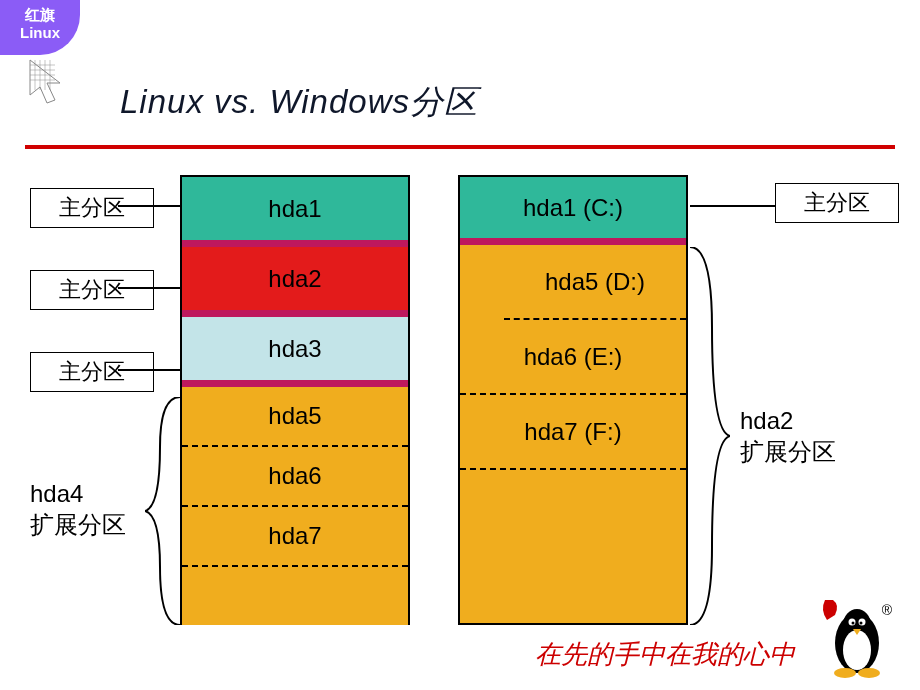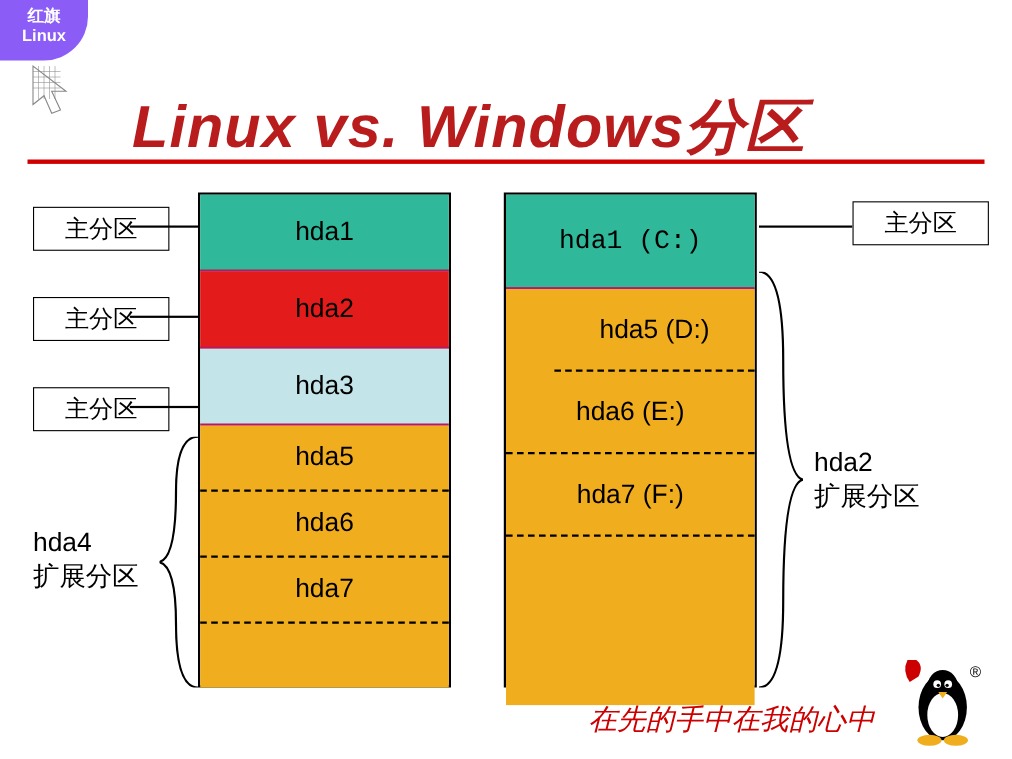--- a/index.html
+++ b/index.html
@@ -35,24 +35,24 @@
   }
   .cursor-icon {
     position: absolute;
     top: 55px;
     left: 25px;
   }
   .title {
     position: absolute;
     top: 80px;
     left: 120px;
-    font-size: 54px;
-    font-weight: bold;
+    font-size: 33px;
+    font-weight: normal;
     font-style: italic;
-    color: #b91c1c;
+    color: #0f172a;
     font-family: Verdana, Arial, sans-serif;
     letter-spacing: 1px;
   }
   .red-line {
     position: absolute;
     top: 145px;
     left: 25px;
     width: 870px;
     height: 4px;
     background: #d00000;
@@ -76,21 +76,21 @@
     position: absolute;
     height: 2px;
     background: #000;
   }
   .disk-column {
     position: absolute;
     width: 230px;
     border: 2px solid #000;
   }
   .partition {
-    border-bottom: 2px solid #be185d;
+    border-bottom: 7px solid #be185d;
     text-align: center;
     font-size: 24px;
     display: flex;
     align-items: center;
     justify-content: center;
     font-family: Verdana, Arial, sans-serif;
   }
   .partition:last-child { border-bottom: none; }
   .green { background: #2fb89a; }
   .red { background: #e31b1b; }
@@ -186,21 +186,21 @@
     <div class="partition lightblue" style="height:70px;text-align:right;">hda3</div>
     <div class="extended-cell" style="height:238px;">
       <div class="sub-partition" style="height:60px;">hda5</div>
       <div class="sub-partition" style="height:60px;">hda6</div>
       <div class="sub-partition" style="height:60px;">hda7</div>
       <div style="height:58px;"></div>
     </div>
   </div>
 
   <div class="disk-column" style="top:0; left:458px; height:450px;">
-    <div class="partition green" style="height:86px;font-family:Liberation Mono, monospace;">hda1 (C:)</div>
+    <div class="partition green" style="height:68px;">hda1 (C:)</div>
     <div class="extended-cell" style="height:378px;">
       <div class="sub-partition" style="height:75px;margin-left:44px;">hda5 (D:)</div>
       <div class="sub-partition" style="height:75px;">hda6 (E:)</div>
       <div class="sub-partition" style="height:75px;">hda7 (F:)</div>
       <div style="height:153px;"></div>
     </div>
   </div>
 
   <div class="connector" style="top:30px; left:690px; width:85px;"></div>
   <div class="label-box" style="top:8px; left:775px;">主分区</div>

